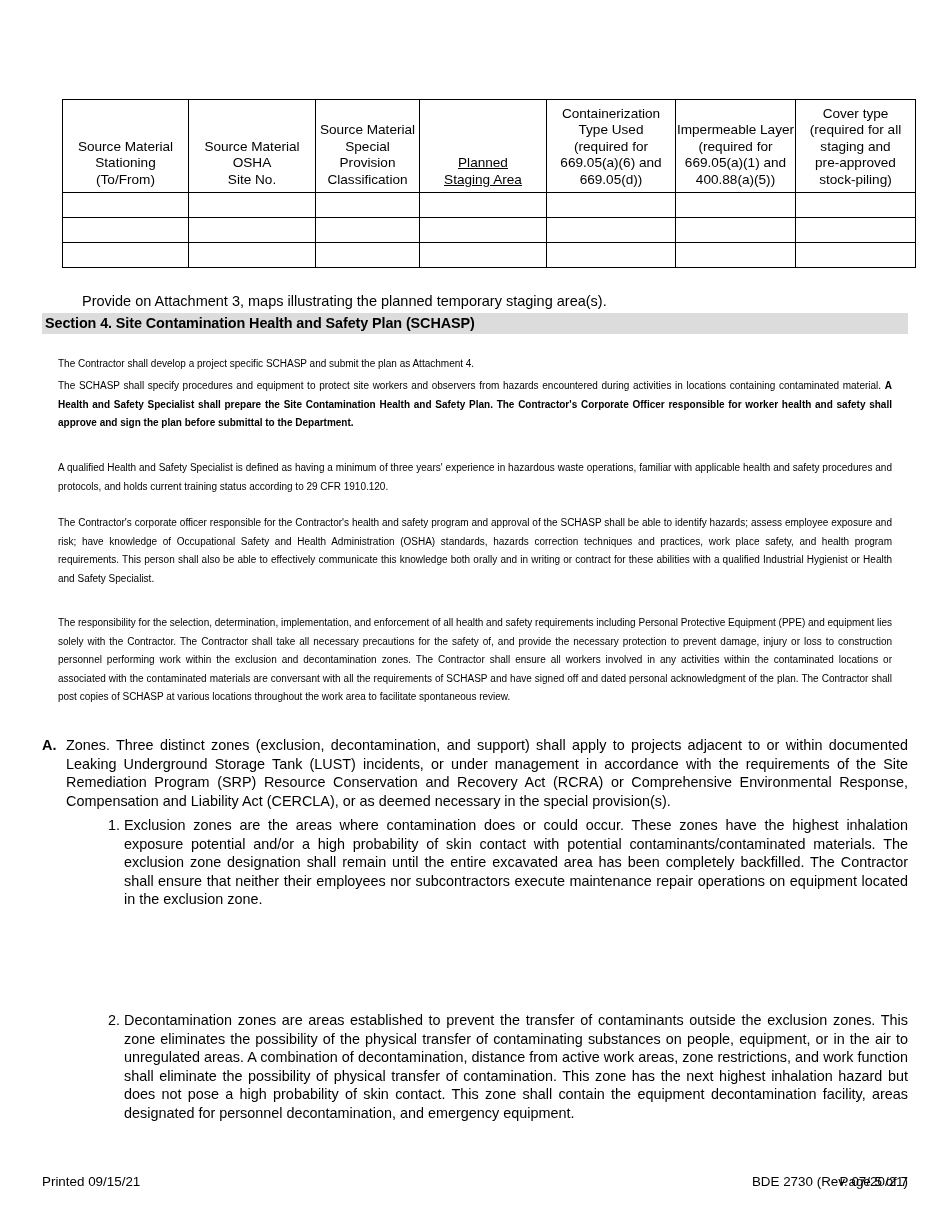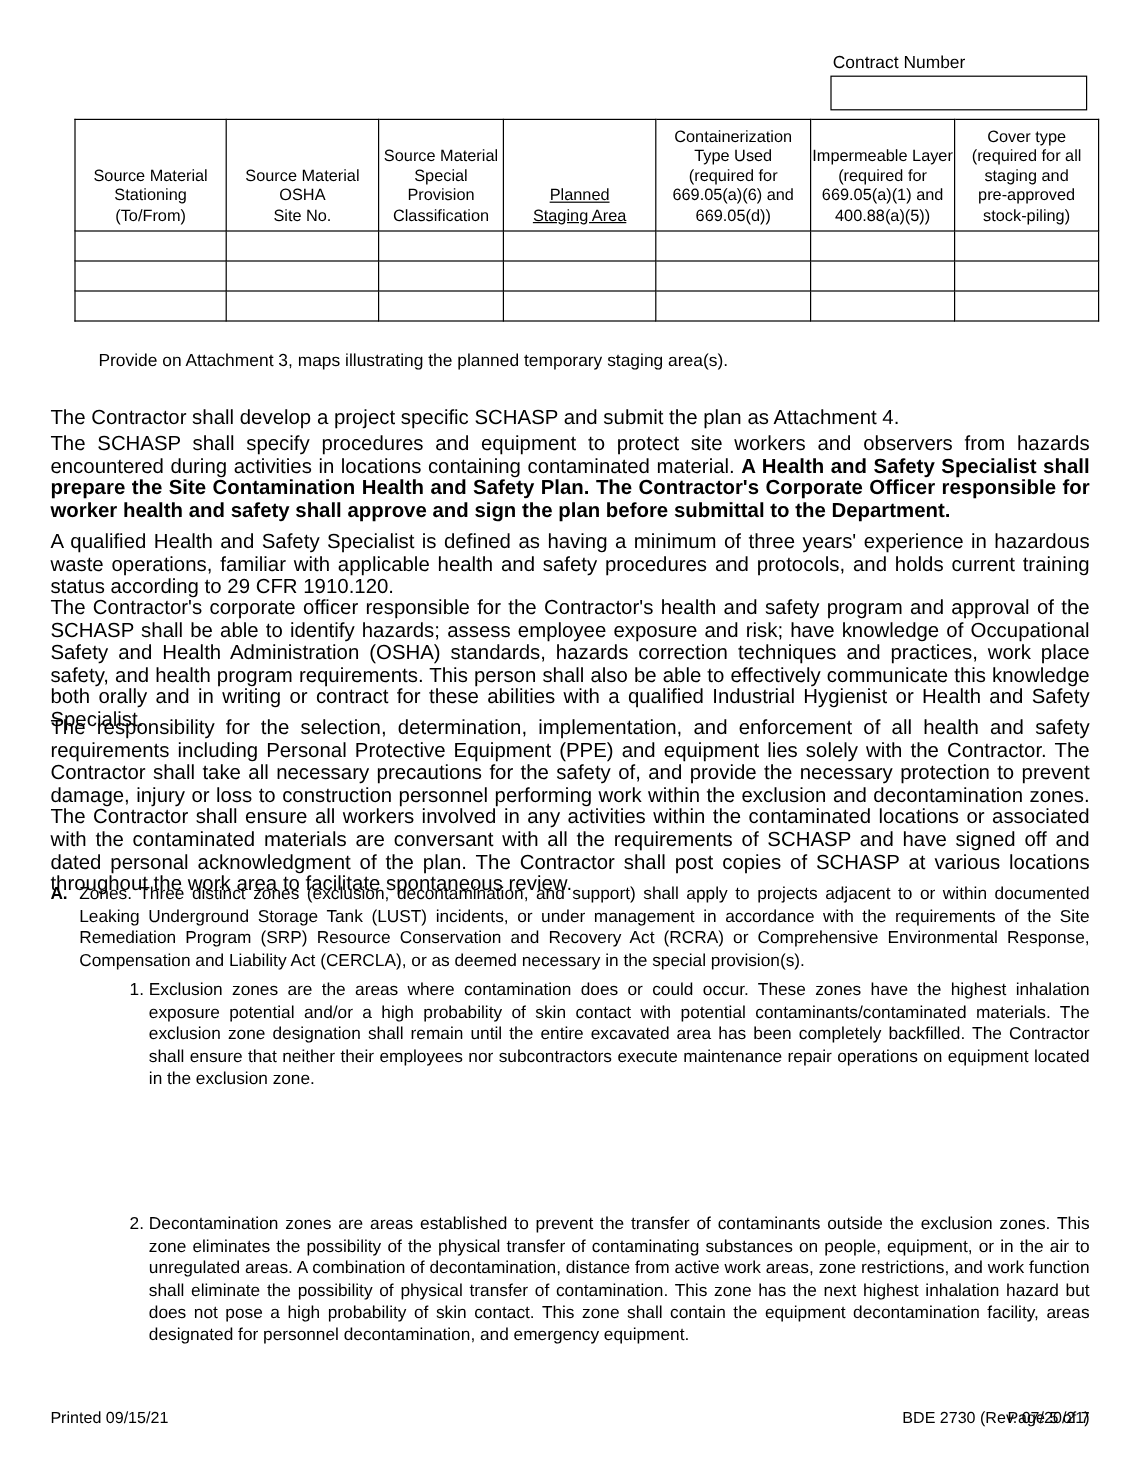--- a/index.html
+++ b/index.html
@@ -107,22 +107,22 @@
     box-sizing: border-box;
     letter-spacing: -0.1px;
   }
 
   .body-col {
     position: absolute;
     left: 42px;
     width: 866px;
   }
   p.para {
-    margin: 0;
-    font-size: 17px;
+    margin: 16px;
+    font-size: 10px;
     line-height: 18.6px;
     text-align: justify;
     text-justify: inter-word;
   }
   p.para.left { text-align: left; }
   .b { font-weight: bold; }
 
   .p-contractor-dev { top: 339px; }
   .p-schasp-spec   { top: 361px; }
   .p-qualified     { top: 443px; }
@@ -185,24 +185,20 @@
   }
   .footer .f-left   { position: absolute; left: 0; }
   .footer .f-center { position: absolute; left: 0; width: 866px; text-align: right; }
   .footer .f-right  { position: absolute; right: 0; }
 </style>
 </head>
 <body>
 
 <div class="page">
 
-  <div class="contract-block">
-    <div class="contract-label">Contract Number</div>
-    <div class="contract-box"></div>
-  </div>
 
   <table class="staging-table">
     <thead>
       <tr>
         <th class="col1">
             <span class="hdr-line">Source Material</span>
             <span class="hdr-line">Stationing</span>
             <span class="hdr-line">(To/From)</span>
           </th>
         <th class="col2">
@@ -268,20 +264,21 @@
           <td class="col4"></td>
           <td class="col5"></td>
           <td class="col6"></td>
           <td class="col7"></td>
         </tr>
       </tbody>
   </table>
 
   <div class="attach-note">Provide on Attachment 3, maps illustrating the planned temporary staging area(s).</div>
 
+  <div class="section-bar">Section 4. Site Contamination Health and Safety Plan (SCHASP)</div>
 
   <div class="body-col abs p-contractor-dev">
     <p class="para left">The Contractor shall develop a project specific SCHASP and submit the plan as Attachment 4.</p>
   </div>
 
   <div class="body-col abs p-schasp-spec">
     <p class="para"><span>The SCHASP shall specify procedures and equipment to protect site workers and observers from hazards encountered during activities in locations containing contaminated material.  </span><span class="b">A Health and Safety Specialist shall prepare the Site Contamination Health and Safety Plan.  The Contractor's Corporate Officer responsible for worker health and safety shall approve and sign the plan before submittal to the Department.</span></p>
   </div>
 
   <div class="body-col abs p-qualified">

